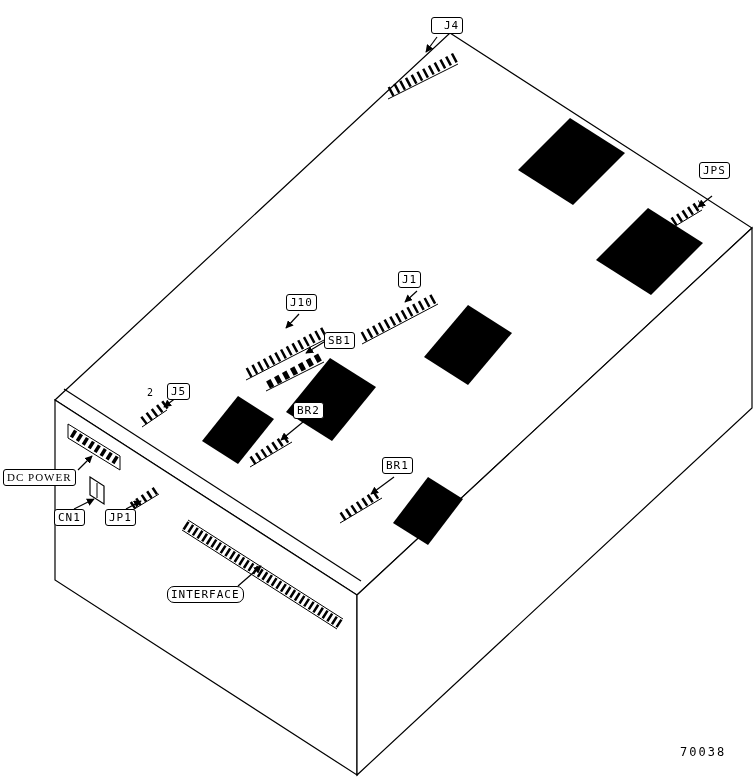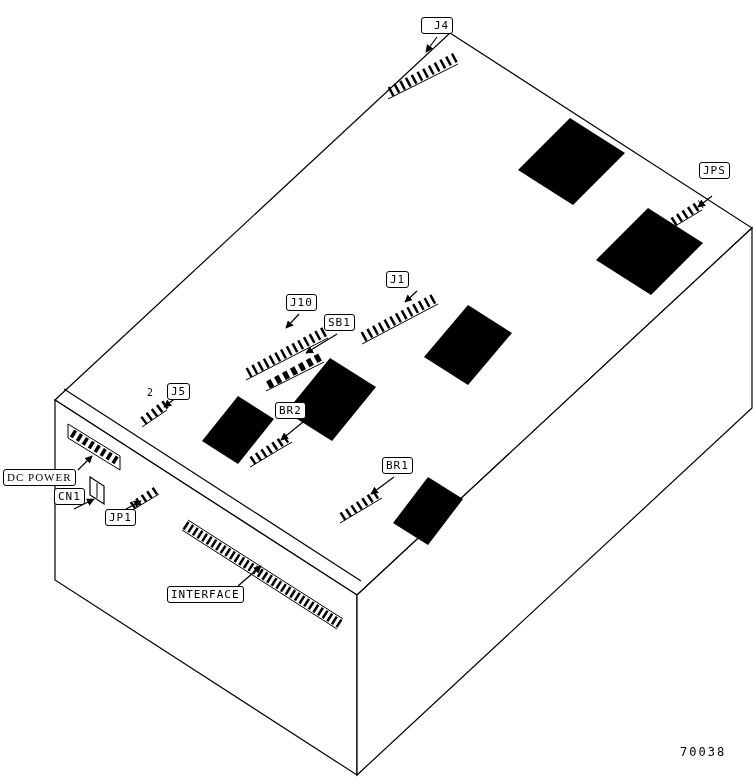--- a/index.html
+++ b/index.html
@@ -99,30 +99,30 @@
       <line x1="177" y1="397" x2="164" y2="407" marker-end="url(#arr)"></line>
       <line x1="303" y1="422" x2="281" y2="440" marker-end="url(#arr)"></line>
       <line x1="394" y1="477" x2="371" y2="494" marker-end="url(#arr)"></line>
       <line x1="78" y1="470" x2="92" y2="456" marker-end="url(#arr)"></line>
       <line x1="74" y1="509" x2="94" y2="499" marker-end="url(#arr)"></line>
       <line x1="126" y1="509" x2="141" y2="501" marker-end="url(#arr)"></line>
       <line x1="238" y1="586" x2="261" y2="566" marker-end="url(#arr)"></line>
     </g>
   </svg>
 
-  <div class="callout" style="left:421px; top:17px;padding-left:12px;">J4</div>
+  <div class="callout" style="left:431px; top:17px;padding-left:12px;">J4</div>
   <div class="callout" style="left:699px; top:162px;">JPS</div>
-  <div class="callout" style="left:386px; top:271px;">J1</div>
+  <div class="callout" style="left:398px; top:271px;">J1</div>
   <div class="callout" style="left:286px; top:294px;">J10</div>
-  <div class="callout" style="left:324px; top:314px;text-align:right;">SB1</div>
+  <div class="callout" style="left:324px; top:332px;text-align:right;">SB1</div>
   <div class="callout" style="left:167px; top:383px;">J5</div>
-  <div class="callout" style="left:275px; top:402px;">BR2</div>
+  <div class="callout" style="left:293px; top:402px;">BR2</div>
   <div class="callout" style="left:382px; top:457px;">BR1</div>
   <div class="callout" style="left:3px;   top:469px;font-family:Liberation Serif, serif;">DC POWER</div>
-  <div class="callout" style="left:54px;  top:488px;">CN1</div>
+  <div class="callout" style="left:54px;  top:509px;">CN1</div>
   <div class="callout" style="left:105px; top:509px;text-align:center;">JP1</div>
-  <div class="callout" style="left:167px; top:586px;">INTERFACE</div>
+  <div class="callout" style="left:167px; top:586px;border-radius:7px;">INTERFACE</div>
 
   <div class="tinytext" style="left:147px; top:388px;">2</div>
 
   <div class="partnum" style="left:680px; top:745px;">70038</div>
 
 </div>
 
 </body></html>

